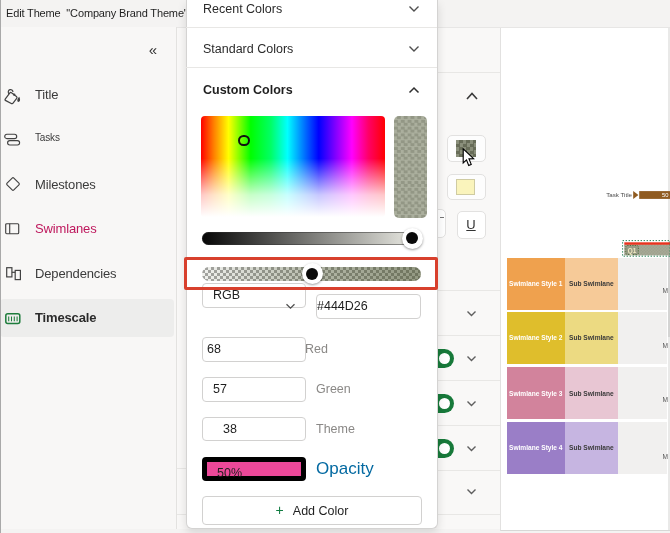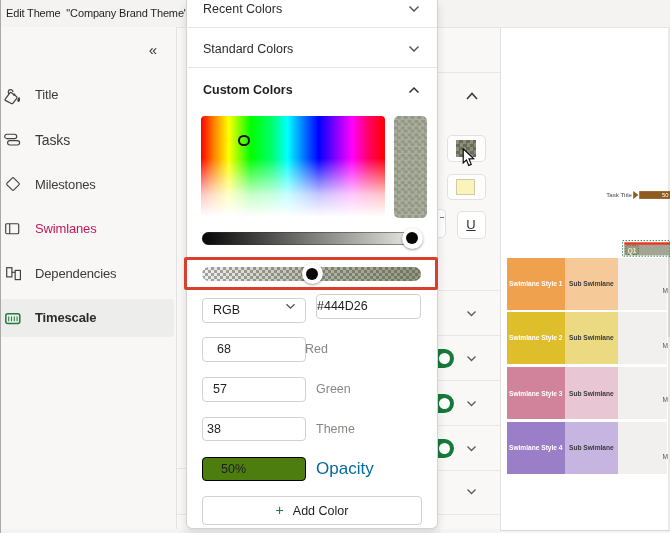--- a/index.html
+++ b/index.html
@@ -12,21 +12,21 @@
 <div class="abs" style="left:0;top:0;width:1px;height:533px;background:#a9a9a9;z-index:50"></div>
 
 <div class="abs" style="left:6px;top:0;height:27px;line-height:27px;font-size:11px;letter-spacing:-0.15px;color:#1f1f1f;white-space:nowrap;z-index:1">Edit Theme&nbsp;&nbsp;"Company Brand Theme"</div>
 
 <div class="abs" style="left:0;top:26.5px;width:177px;height:502.5px;background:#f8f7f6;border-right:1px solid #e3e2e0;z-index:2"></div>
 <div class="abs" style="left:143px;top:40px;width:20px;height:20px;font-size:15px;color:#333;text-align:center;line-height:19px;z-index:3">«</div>
 
 <div class="abs" style="left:0;top:299px;width:174px;height:37.5px;background:#ededec;border-radius:4px;z-index:2"></div>
 
 <div class="abs" style="left:35px;top:87px;font-size:13px;letter-spacing:-0.15px;color:#3b3b3b;z-index:3">Title</div>
-<div class="abs" style="left:35px;top:132px;font-size:14px;letter-spacing:-0.15px;color:#3b3b3b;z-index:3">Tasks</div>
+<div class="abs" style="left:35px;top:132px;font-size:10px;letter-spacing:-0.15px;color:#3b3b3b;z-index:3">Tasks</div>
 <div class="abs" style="left:35px;top:176.5px;font-size:13px;letter-spacing:-0.15px;color:#3b3b3b;z-index:3">Milestones</div>
 <div class="abs" style="left:35px;top:221px;font-size:13px;letter-spacing:-0.15px;color:#be185d;z-index:3">Swimlanes</div>
 <div class="abs" style="left:35px;top:265.5px;font-size:13px;letter-spacing:-0.15px;color:#3b3b3b;z-index:3">Dependencies</div>
 <div class="abs" style="left:35px;top:310px;font-size:13px;letter-spacing:-0.15px;color:#2b2b2b;font-weight:700;z-index:3">Timescale</div>
 
 <svg class="abs" style="left:3px;top:87px;z-index:3" width="18" height="18" viewBox="0 0 18 18" fill="none" stroke="#424242" stroke-width="1.2">
 <path d="M2.1 11.2 L7.4 5.9 C7.9 5.4 8.7 5.4 9.2 5.9 L13.6 10.3 C14.1 10.8 14.1 11.6 13.6 12.1 L9.3 16.4 C8.8 16.9 8 16.9 7.5 16.4 L2.1 12.6 C1.7 12.2 1.7 11.6 2.1 11.2 Z" transform="rotate(-8 8 11)"></path>
 <path d="M6 7.2 C4.7 5.2 5.2 3.2 6.9 2.7 C8.4 2.3 9.8 3.3 10 5"></path>
 <rect x="10.2" y="6.6" width="2" height="2" fill="#424242" stroke="none" transform="rotate(20 11.2 7.6)"></rect>
 <path d="M16.2 9.8 C17.2 11.6 17.4 13.6 16.4 14.6 C15.4 15.5 14.2 14.9 14.3 13.3 C14.4 12 15.3 10.6 16.2 9.8 Z" fill="#424242" stroke="none"></path>
@@ -190,33 +190,33 @@
 <div class="abs" style="left:394px;top:115.5px;width:33px;height:102.5px;border-radius:5px;background:linear-gradient(rgba(68,77,38,.45),rgba(68,77,38,.45)),repeating-conic-gradient(#d4d4d4 0 25%,#fff 0 50%);background-size:auto,6.8px 6.8px"></div>
 
 <div class="abs" style="left:201.5px;top:231.5px;width:219.5px;height:13px;border-radius:7px;background:linear-gradient(to right,#060606,#f1f1ea);box-shadow:inset 0 0 0 1px rgba(50,50,50,.5)"></div>
 <div class="abs" style="left:401.9px;top:227.5px;width:21px;height:21px;border-radius:50%;background:#fff;box-shadow:0 1px 2.5px rgba(0,0,0,.4)"></div>
 <div class="abs" style="left:406.4px;top:232px;width:12px;height:12px;border-radius:50%;background:#0a0a0a"></div>
 
 <div class="abs" style="left:201.5px;top:267px;width:219.5px;height:13.5px;border-radius:7px;background:linear-gradient(to right,rgba(68,77,38,.08),rgba(68,77,38,.42) 55%,rgba(68,77,38,.58)),repeating-conic-gradient(#ababab 0 25%,#fff 0 50%);background-size:auto,6px 6px"></div>
 <div class="abs" style="left:301.5px;top:263px;width:21px;height:21px;border-radius:50%;background:#fff;box-shadow:0 1px 2.5px rgba(0,0,0,.4)"></div>
 <div class="abs" style="left:306px;top:267.5px;width:12px;height:12px;border-radius:50%;background:#0a0a0a"></div>
 
-<div class="abs" style="left:202px;top:298px;width:104px;height:24.5px;background:#fff;border:1px solid #d2d1d0;border-radius:4px;font-size:12.5px;color:#1f1f1f;line-height:23px;padding-left:10px">RGB</div>
+<div class="abs" style="left:202px;top:283px;width:104px;height:24.5px;background:#fff;border:1px solid #d2d1d0;border-radius:4px;font-size:12.5px;color:#1f1f1f;line-height:23px;padding-left:10px">RGB</div>
 <svg class="abs" style="left:285px;top:302.5px" width="11" height="7" viewBox="0 0 11 7" fill="none" stroke="#4f4f4f" stroke-width="1.3">
       <polyline points="1.5,1.2 5.5,5.2 9.5,1.2"></polyline>
     </svg>
 <div class="abs" style="left:316px;top:294px;width:105px;height:24.5px;background:#fff;border:1px solid #d2d1d0;border-radius:4px;font-size:12.5px;color:#1f1f1f;line-height:23px;">#444D26</div>
 
-<div class="abs" style="left:202px;top:337px;width:104px;height:24.5px;background:#fff;border:1px solid #d2d1d0;border-radius:4px;font-size:12.5px;color:#1f1f1f;line-height:23px;padding-left:14px">68</div>
+<div class="abs" style="left:202px;top:337px;width:104px;height:24.5px;background:#fff;border:1px solid #d2d1d0;border-radius:4px;font-size:12.5px;color:#1f1f1f;line-height:23px;padding-left:4px">68</div>
 <div class="abs" style="left:305px;top:337px;height:24.5px;line-height:24px;font-size:12.5px;color:#8a8886">Red</div>
 <div class="abs" style="left:202px;top:377px;width:104px;height:24.5px;background:#fff;border:1px solid #d2d1d0;border-radius:4px;font-size:12.5px;color:#1f1f1f;line-height:23px;padding-left:10px">57</div>
 <div class="abs" style="left:316px;top:377px;height:24.5px;line-height:24px;font-size:12.5px;color:#8a8886">Green</div>
-<div class="abs" style="left:202px;top:416.5px;width:104px;height:24.5px;background:#fff;border:1px solid #d2d1d0;border-radius:4px;font-size:12.5px;color:#1f1f1f;line-height:23px;padding-left:4px">38</div>
+<div class="abs" style="left:202px;top:416.5px;width:104px;height:24.5px;background:#fff;border:1px solid #d2d1d0;border-radius:4px;font-size:12.5px;color:#1f1f1f;line-height:23px;padding-left:20px">38</div>
 <div class="abs" style="left:316px;top:416.5px;height:24.5px;line-height:24px;font-size:12.5px;color:#8a8886">Theme</div>
-<div class="abs" style="left:202px;top:456.5px;width:104px;height:24.5px;background:#4d7c0f;border:1px solid #000000;border-radius:4px;font-size:12.5px;color:#1f1f1f;line-height:23px;padding-left:18px">50%</div>
+<div class="abs" style="left:202px;top:456.5px;width:104px;height:24.5px;background:#ec4899;border:5px solid #000000;border-radius:4px;font-size:12.5px;color:#1f1f1f;line-height:23px;padding-left:10px">50%</div>
 <div class="abs" style="left:316px;top:456.5px;height:24.5px;line-height:24px;font-size:17px;color:#0369a1">Opacity</div>
 
 <div class="abs" style="left:202px;top:496px;width:220px;height:28.5px;background:#fff;border:1px solid #d2d1d0;border-radius:4px;text-align:center;line-height:27px;font-size:12.5px;color:#1f1f1f"><span style="color:#107c41;font-size:14px;margin-right:9px">+</span>Add Color</div>
 </div>
 
 <div class="abs" style="left:184px;top:256.6px;width:254px;height:33px;border:3.8px solid #d8402d;border-radius:2px;z-index:20"></div>
 
 <svg class="abs" style="left:462px;top:147.5px;z-index:30" width="13" height="20" viewBox="0 0 13 20">
 <polygon points="1.2,0.8 1.2,15 4.5,11.9 6.7,17.5 9.2,16.4 7,10.9 11.6,10.7" fill="#fff" stroke="#000" stroke-width="1.15"></polygon>
 </svg>

